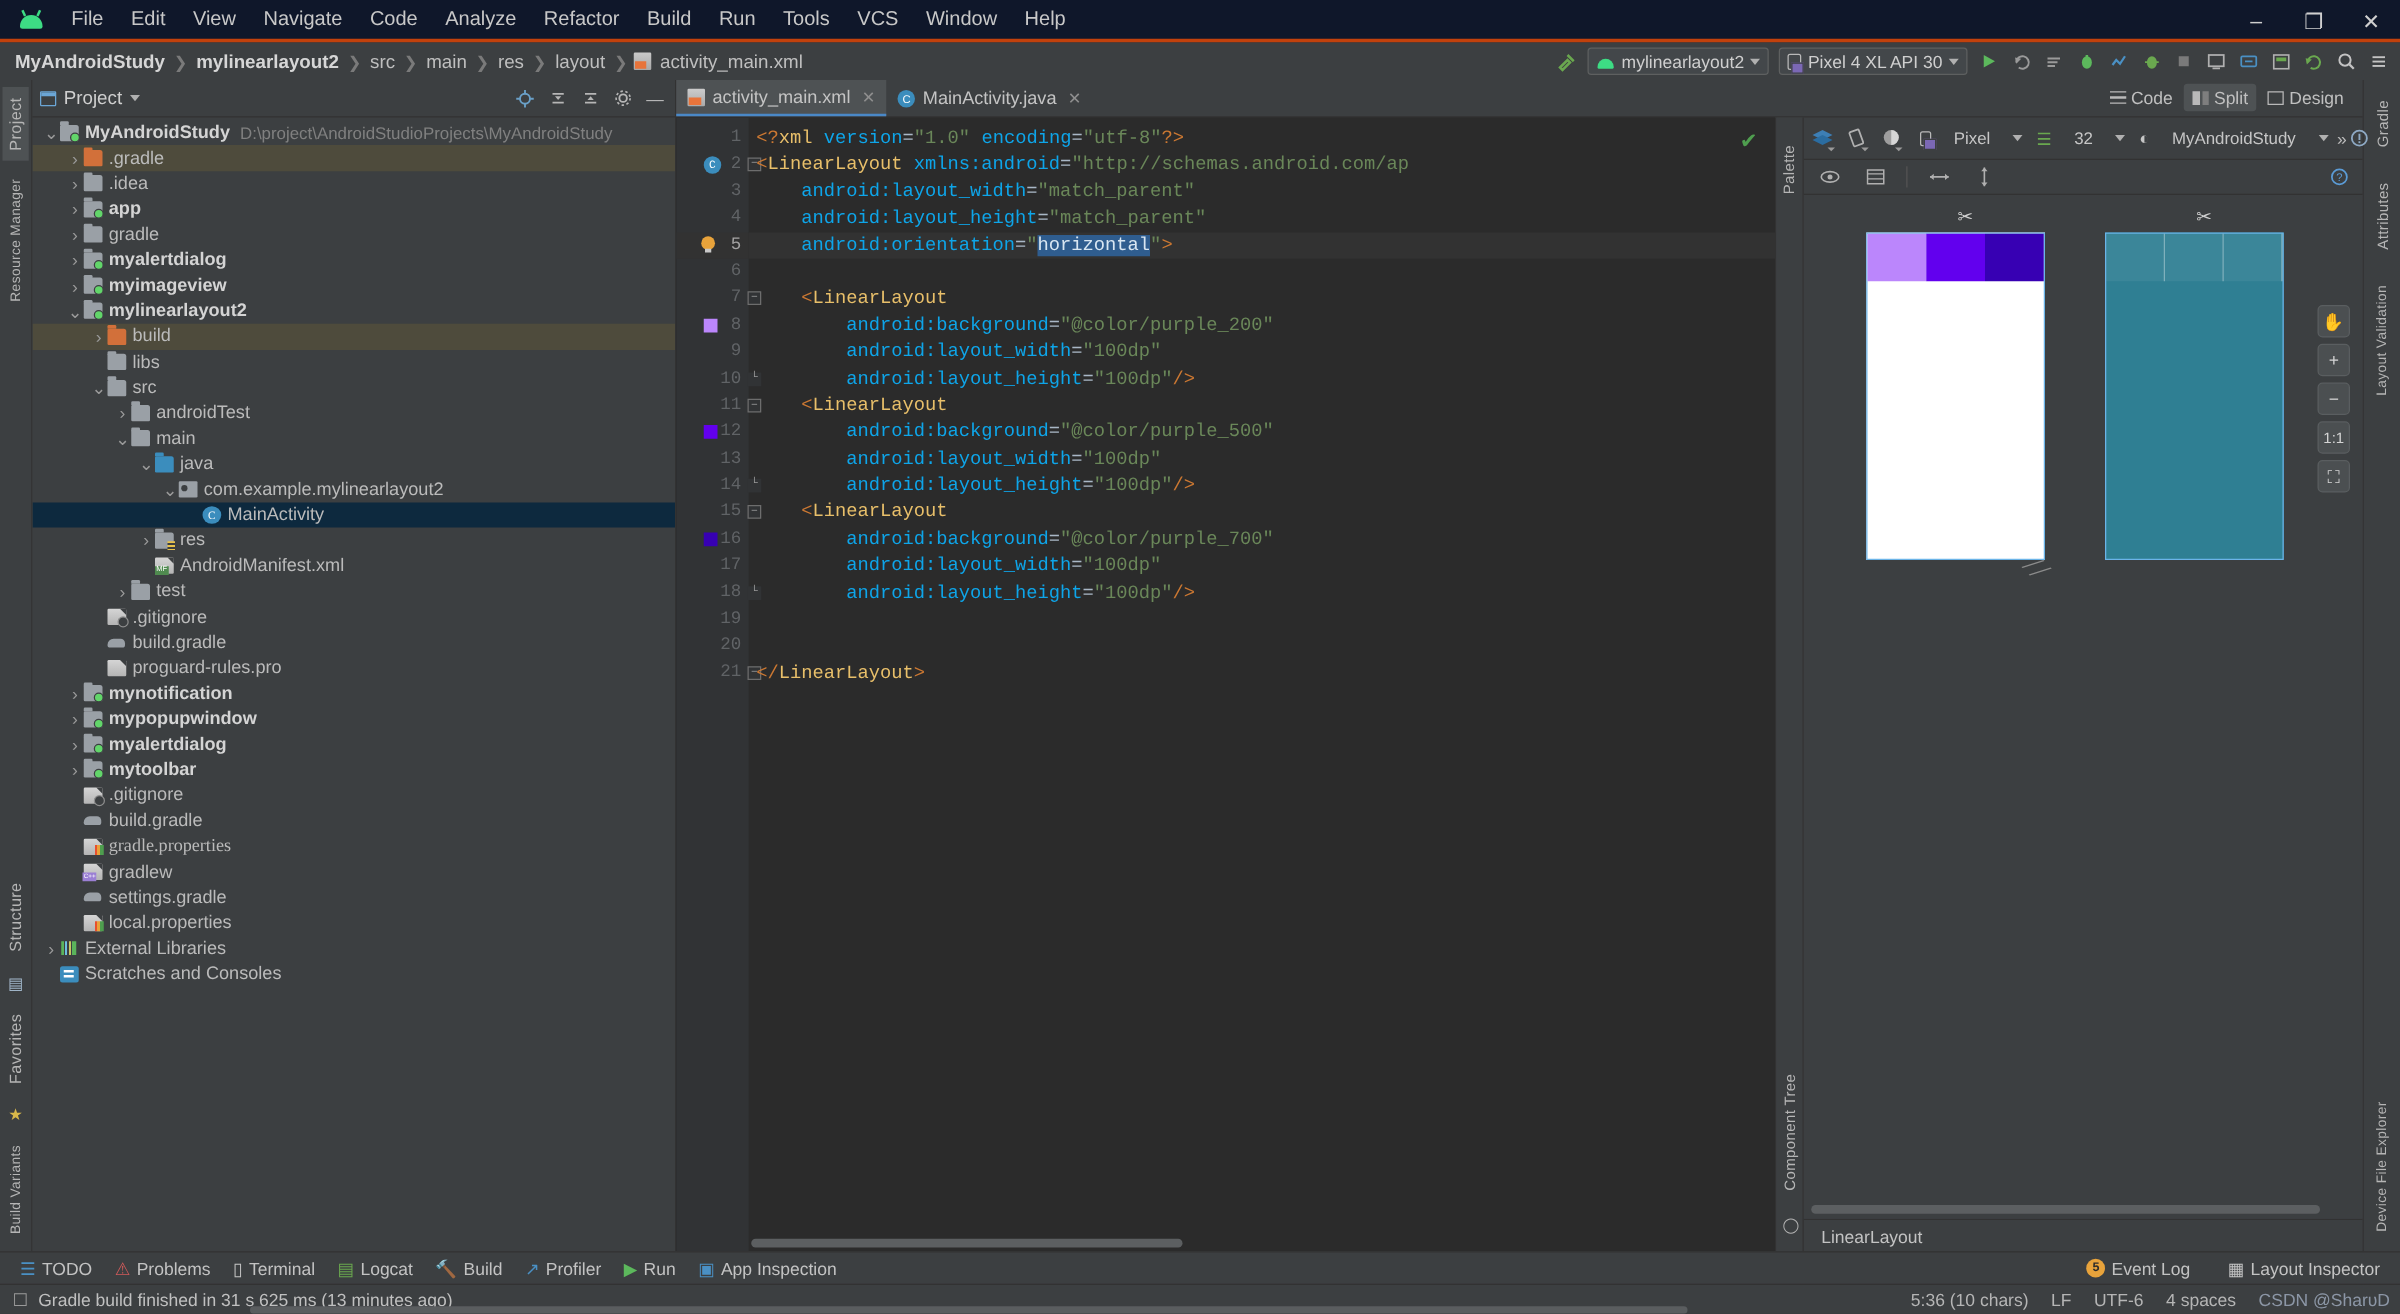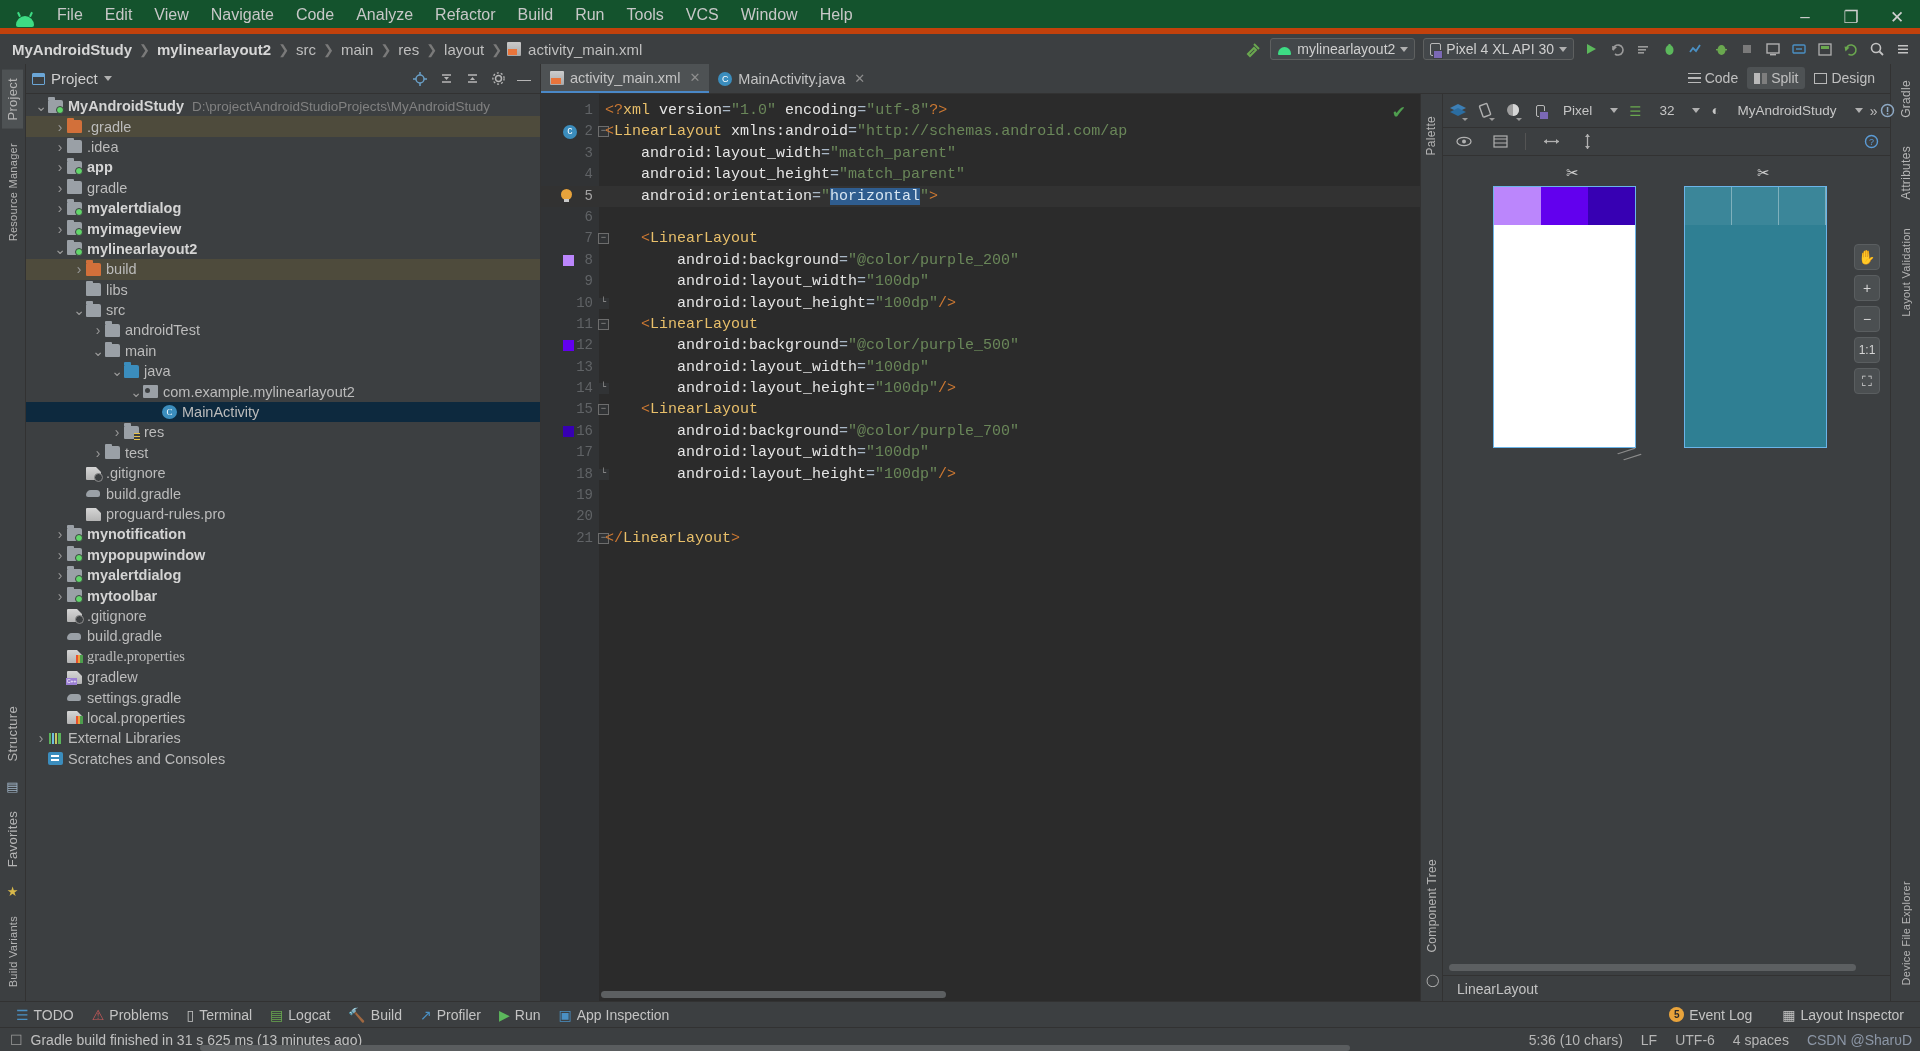--- a/index.html
+++ b/index.html
@@ -7,22 +7,22 @@
     width:1920px; height:1051px;
     background:#3c3f41;
     font-family:"Liberation Sans", sans-serif;
     color:#bbbbbb;
     overflow:hidden;
   }
   .app { width:1920px; height:1051px; display:flex; flex-direction:column; position:relative; }
 
   
   .titlebar {
-    height:34px; background:#14532d; display:flex; align-items:flex-end;
-    border-bottom:6px solid #c2410c; flex:0 0 34px; position:relative;
+    height:34px; background:#0f172a; display:flex; align-items:center;
+    border-bottom:3px solid #c2410c; flex:0 0 34px; position:relative;
   }
   .android-logo { width:22px; height:16px; margin:0 10px 0 14px; position:relative; }
   .android-logo .body {
     position:absolute; left:2px; top:4px; width:18px; height:11px;
     background:#3ddc84; border-radius:9px 9px 2px 2px;
   }
   .android-logo .ear { position:absolute; width:2px; height:5px; background:#3ddc84; top:0; transform:rotate(-25deg); }
   .android-logo .ear.l { left:4px; }
   .android-logo .ear.r { right:4px; transform:rotate(25deg); }
   .menubar { display:flex; align-items:center; gap:0; }
@@ -150,21 +150,21 @@
   .codebody { flex:1; display:flex; font-family:"Liberation Mono", monospace; font-size:15px; position:relative; overflow:hidden; }
   .gutter { width:58px; flex:0 0 58px; background:#313335; text-align:right; padding-top:6px; color:#606366; user-select:none; }
   .gline { height:21.4px; line-height:21.4px; padding-right:6px; position:relative; font-size:14px; }
   .gline.cur { background:#323232; color:#a4a3a3; }
   .gmark { position:absolute; left:22px; top:4px; width:14px; height:14px; }
   .fold { position:absolute; right:-10px; top:5px; width:11px; height:11px; border:1px solid #6d6d6d; color:#9a9a9a; font-size:9px; line-height:9px; text-align:center; background:#313335; }
   .codetext { flex:1; padding-top:6px; position:relative; overflow:hidden; }
   .cline { height:21.4px; line-height:21.4px; white-space:pre; padding-left:6px; }
   .cline.cur { background:#323232; }
   .k-tag { color:#e8bf6a; }
-  .k-attr { color:#e5e5e5; }
+  .k-attr { color:#0ea5e9; }
   .k-str { color:#6a8759; }
   .k-eq { color:#a9b7c6; }
   .k-punc { color:#cc7832; }
   .sel-hl { background:#2f5d8f; color:#d8e6f2; }
   .bulb { position:absolute; left:18px; width:15px; height:15px; }
   .bulb::before { content:''; position:absolute; left:2px; top:0; width:11px; height:11px; background:#e8a33b; border-radius:50%; }
   .bulb::after { content:''; position:absolute; left:5px; top:10px; width:5px; height:3px; background:#c9c9c9; }
   .swatch { position:absolute; left:22px; width:11px; height:11px; top:5px; }
   .checkmark { position:absolute; right:14px; top:8px; color:#4f9e4f; font-size:17px; }
   .codescroll-h { position:absolute; left:60px; bottom:3px; width:345px; height:7px; background:#5c5f61; border-radius:4px; }
@@ -480,20 +480,25 @@
           </div>
           <div class="trow sel" style="padding-left: 122px;">
             <span class="arrow"></span>
             <span class="ic cls">C</span>
             <span class="tlabel">MainActivity</span>
           </div>
           <div class="trow" style="padding-left: 84px;">
             <span class="arrow" style="font-size: 14px;">›</span>
             <span class="ic folder res"></span>
             <span class="tlabel">res</span>
+          </div>
+          <div class="trow" style="padding-left: 84px;">
+            <span class="arrow"></span>
+            <span class="ic file mf"></span>
+            <span class="tlabel">AndroidManifest.xml</span>
           </div>
           <div class="trow" style="padding-left: 65px;">
             <span class="arrow" style="font-size: 14px;">›</span>
             <span class="ic folder"></span>
             <span class="tlabel">test</span>
           </div>
           <div class="trow" style="padding-left: 46px;">
             <span class="arrow"></span>
             <span class="ic file git"></span>
             <span class="tlabel">.gitignore</span>

